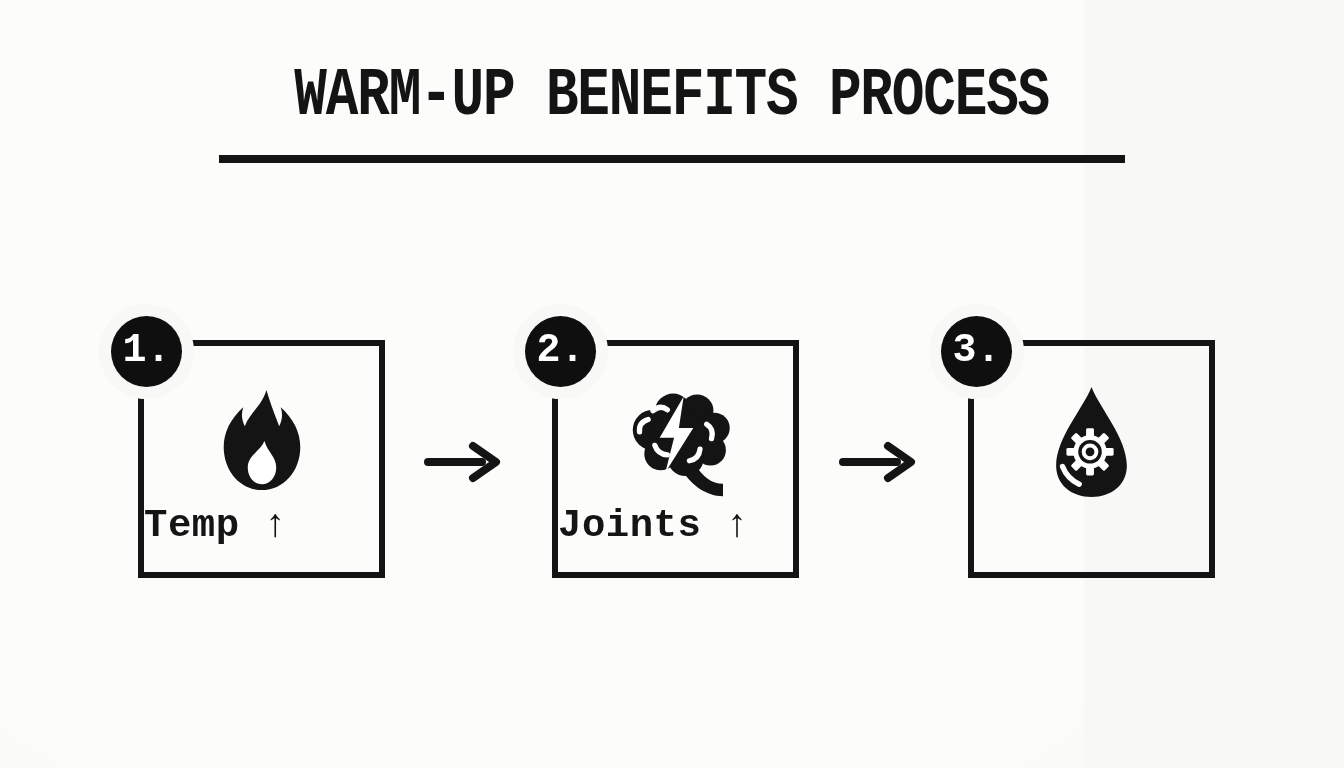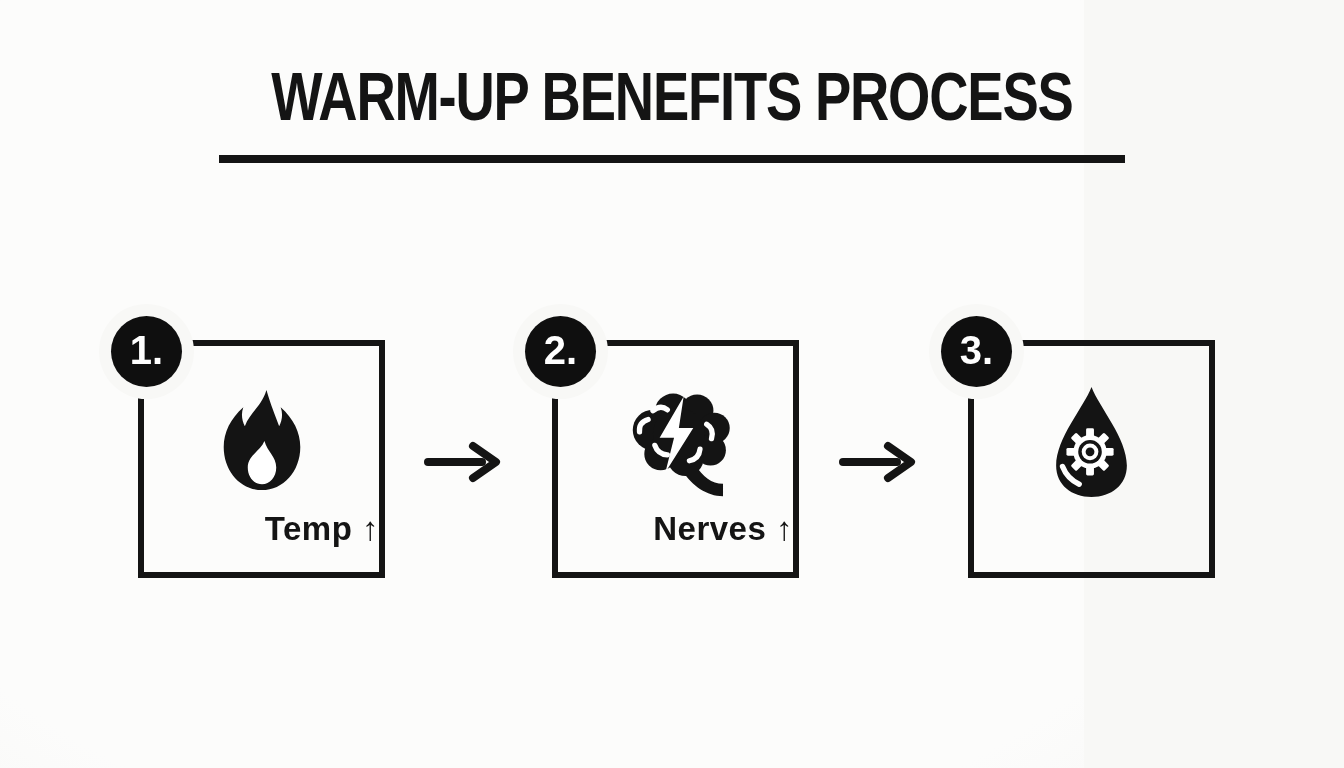--- a/index.html
+++ b/index.html
@@ -12,20 +12,21 @@
   html,body{width:1344px;height:768px;overflow:hidden;}
   body{
     background:var(--background);
     font-family:"Liberation Sans", sans-serif;
     color:var(--ink);
   }
   .canvas{
     position:relative;
     width:1084px;height:768px;
     background:radial-gradient(ellipse 120% 120% at 50% 45%, rgba(255,255,255,0.6) 55%, rgba(0,0,0,0.035) 100%), var(--background);
+    font-family:Liberation Mono, monospace;
   }
   
   .header{
     position:absolute;left:0;top:60px;width:1344px;
     display:flex;justify-content:center;
   }
   .title{
     font-weight:bold;
     font-size:68px;
     line-height:72px;
@@ -62,25 +63,24 @@
     font-size:40px;font-weight:bold;
     padding-bottom:3px;
     box-shadow:0 0 0 12px var(--background);
   }
   .icon-wrap{
     position:absolute;left:0;right:0;top:36px;height:120px;
     display:flex;align-items:center;justify-content:center;
   }
   .step-label{
     position:absolute;left:0;right:0;bottom:24px;
-    text-align:right;
-    font-size:33px;font-weight:bold;
+    text-align:left;
+    font-size:39px;font-weight:bold;
     letter-spacing:0.5px;
     color:var(--ink);
-    padding-left:10px;
   }
   
   .flow-arrow{
     position:absolute;top:440px;width:78px;height:44px;
   }
   .flow-arrow.a1{left:424px;}
   .flow-arrow.a2{left:839px;}
   .flow-arrow svg{display:block;width:78px;height:44px;}
   .icn{display:block;}
 </style>
@@ -134,21 +134,21 @@
         <g stroke="#ffffff" stroke-width="5.5" fill="none" stroke-linecap="round">
           <path d="M36 30 q8 -7 15 -1"></path>
           <path d="M22 52 q-1 -10 9 -13"></path>
           <path d="M38 66 q3 9 13 10"></path>
           <path d="M92 44 q8 5 5 15"></path>
           <path d="M85 70 q-1 10 -11 12"></path>
         </g>
         <polygon fill="#ffffff" points="68,15 43,58 58,58 49,94 78,48 63,48"></polygon>
       </svg>
     </div>
-    <div class="step-label">Nerves ↑</div>
+    <div class="step-label">Joints ↑</div>
   </div>
 
   <div class="flow-arrow a2">
     <svg viewBox="0 0 78 44" xmlns="http://www.w3.org/2000/svg">
       <line x1="4" y1="22" x2="58" y2="22" stroke="#141414" stroke-width="8" stroke-linecap="round"></line>
       <polyline points="49,6 72,22 49,38" fill="none" stroke="#141414" stroke-width="8" stroke-linecap="round" stroke-linejoin="round"></polyline>
     </svg>
   </div>
 
   <div class="step-box pos-3">

